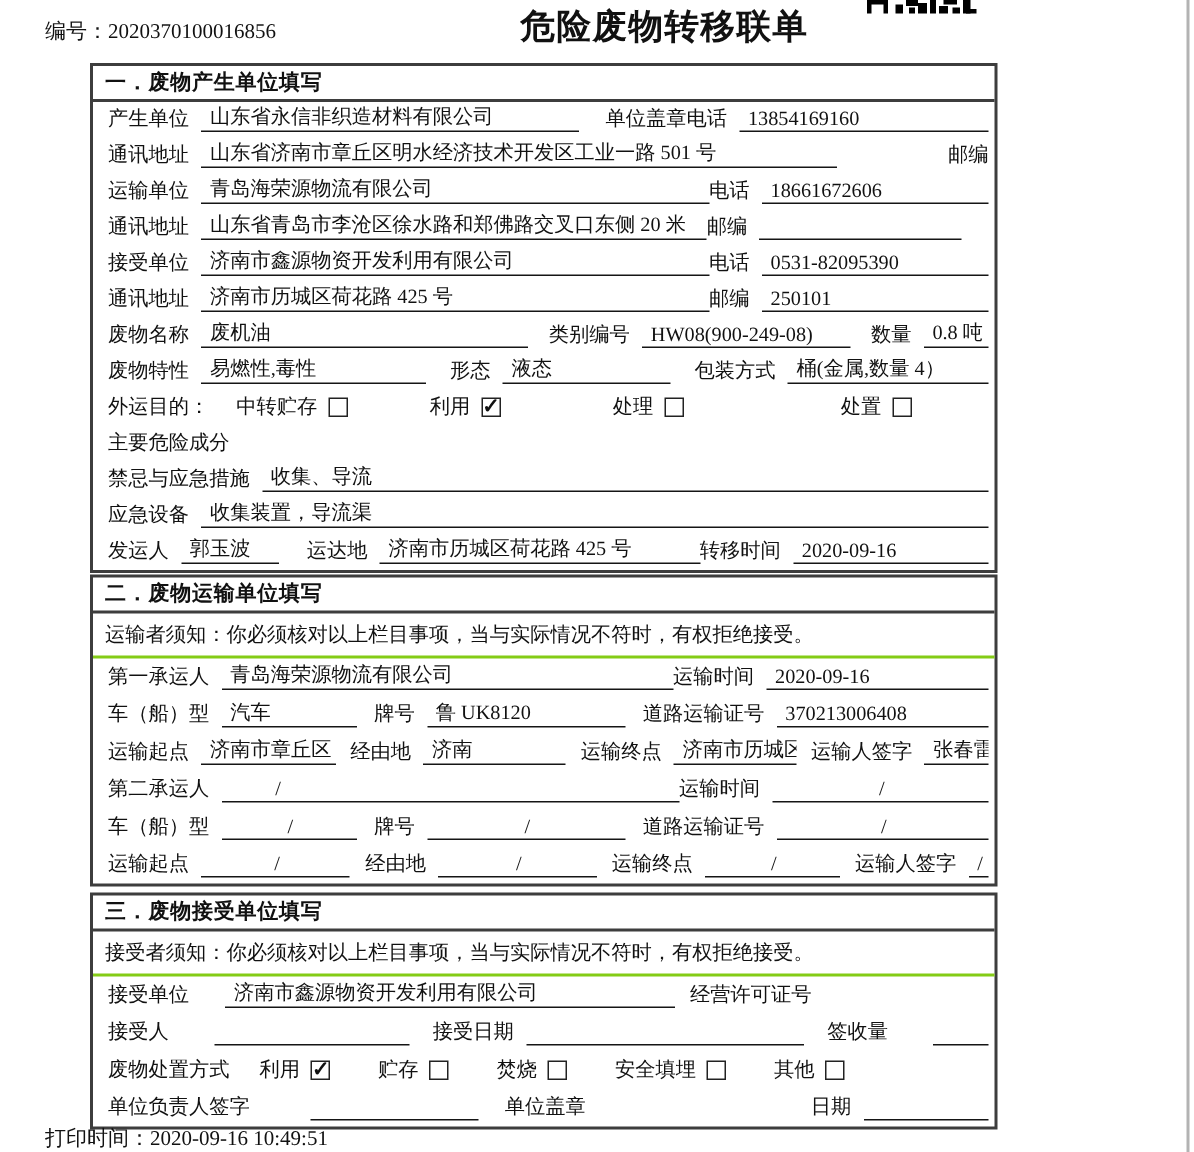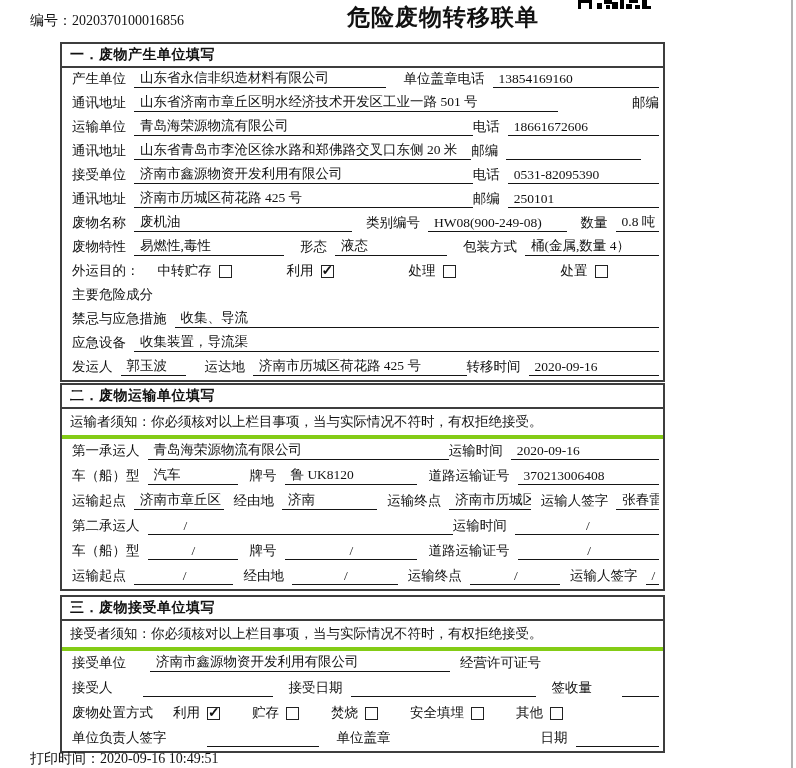--- a/index.html
+++ b/index.html
@@ -19,21 +19,21 @@
 
   
   .table { position:absolute; left:44px; top:42px; width:605px;padding-left:16px; }
   .sec { border:2px solid #3d3d3d; box-sizing:border-box; background:#fff; }
   .s2 { margin-top:1px; }
   .s3 { margin-top:4px; }
   .sec-h { font-weight:bold; font-size:14px; height:24px; box-sizing:border-box;
            display:flex; align-items:center; padding:0 8px;
            border-bottom:2px solid #3d3d3d; letter-spacing:0.5px; }
   .notice { height:30px; box-sizing:border-box; display:flex; align-items:center;
-            padding:0 8px; border-bottom:4px solid #84cc16; }
+            padding:0 8px; border-bottom:2px solid #84cc16; }
   .row { display:flex; align-items:flex-end; box-sizing:border-box;
          padding:0 4px 4px 10px; }
   .s1 .row { height:24px; }
   .s2 .row, .s3 .row { height:25px; }
   .lbl { white-space:nowrap; }
   .u { border-bottom:1px solid #151515; padding:0 4px 0 6px; white-space:nowrap;
        box-sizing:border-box; margin-left:8px; min-height:17px; overflow:hidden; }
   .fill { flex:1 1 auto; }
   .ml-auto { margin-left:auto; }
   .slash { text-align:center; }

